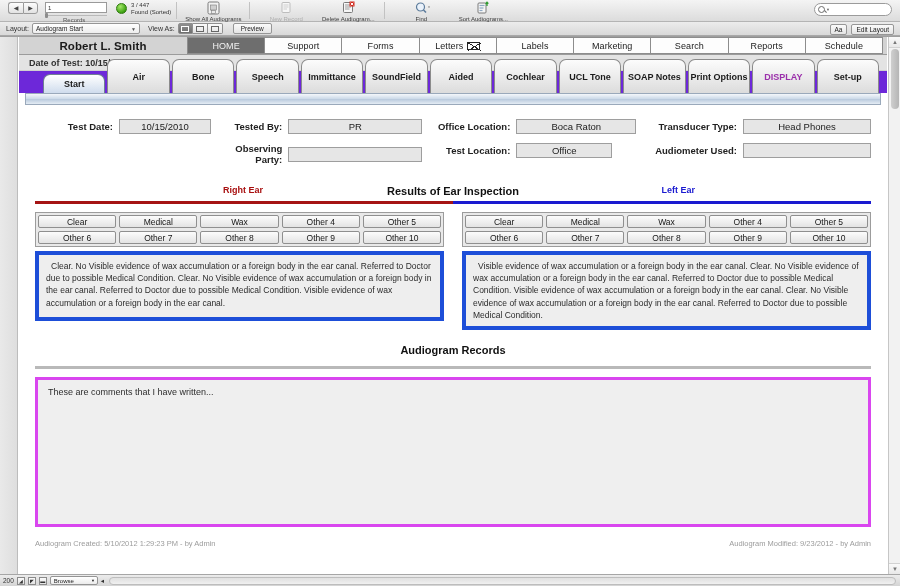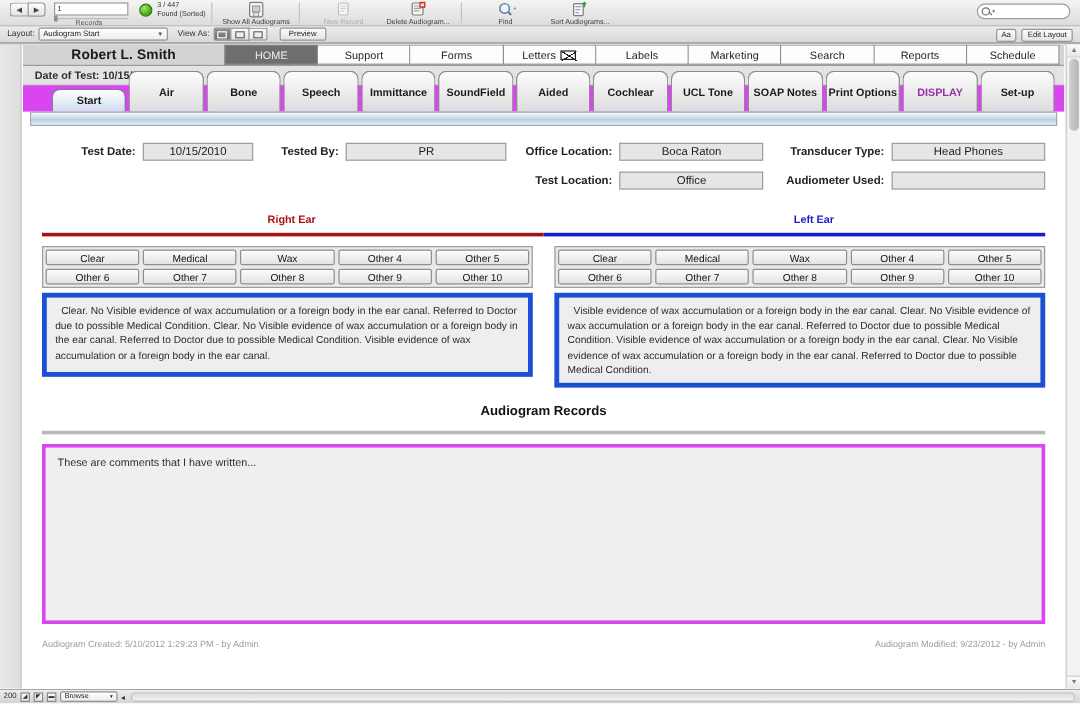--- a/index.html
+++ b/index.html
@@ -178,21 +178,21 @@
   .env-ico::after{content:"";position:absolute;left:0;top:0;width:13px;height:8px;
     background:linear-gradient(to bottom right,transparent 45%,#222 45%,#222 52%,transparent 52%),
                linear-gradient(to bottom left,transparent 45%,#222 45%,#222 52%,transparent 52%);}
 
   .dot-row{ height:16px; background:#e3e3e3; display:flex; align-items:center; padding-left:10px;
             border-bottom:1px solid #cfcfcf;}
   .dot-txt{ font-size:9px; font-weight:bold; color:#303030;}
 
   
   .subtab-bar{
-    height:22px; background:#d946ef; display:flex; align-items:flex-end; padding:0 8px 0 24px; gap:2px;
+    height:22px; background:#6d28d9; display:flex; align-items:flex-end; padding:0 8px 0 24px; gap:2px;
   }
   .stab{
     flex:1; height:34px; display:flex;align-items:center;justify-content:center;
     font-size:9px; font-weight:bold; color:#1b1b1b;
     background:linear-gradient(to bottom,#fcfcfc,#dcdcdc);
     border:1px solid #8b8b8b; border-bottom:none;
     border-radius:7px 7px 0 0;
   }
   .stab.active{
     height:19px;
@@ -528,46 +528,51 @@
             <span class="finput" style="width:92px">10/15/2010</span>
           </div>
           <div class="frow" style="height:15px"></div>
         </div>
 
         <div class="fcol" style="width:210px">
           <div class="frow">
             <span class="flabel" style="width:68px">Tested By:</span>
             <span class="finput" style="width:134px">PR</span>
           </div>
+          <div class="frow">
+            <span class="flabel" style="width:68px">Observing Party:</span>
+            <span class="finput" style="width:134px"></span>
+          </div>
         </div>
 
         <div class="fcol" style="width:222px">
           <div class="frow">
             <span class="flabel" style="width:88px">Office Location:</span>
             <span class="finput" style="width:120px">Boca Raton</span>
           </div>
           <div class="frow">
             <span class="flabel" style="width:88px">Test Location:</span>
-            <span class="finput" style="width:120px">Office</span>
+            <span class="finput" style="width:96px">Office</span>
           </div>
         </div>
 
         <div class="fcol" style="flex:1">
           <div class="frow">
             <span class="flabel" style="width:96px">Transducer Type:</span>
             <span class="finput" style="width:128px">Head Phones</span>
           </div>
           <div class="frow">
             <span class="flabel" style="width:96px">Audiometer Used:</span>
             <span class="finput" style="width:128px"></span>
           </div>
         </div>
       </div>
 
       <div class="section-head">
+        <span class="sec-title">Results of Ear Inspection</span>
         <span class="ear-label right">Right Ear</span>
         <span class="ear-label left">Left Ear</span>
       </div>
       <div class="rules">
         <div class="rule red"></div>
         <div class="rule blue"></div>
       </div>
 
       <div class="ears">
 

